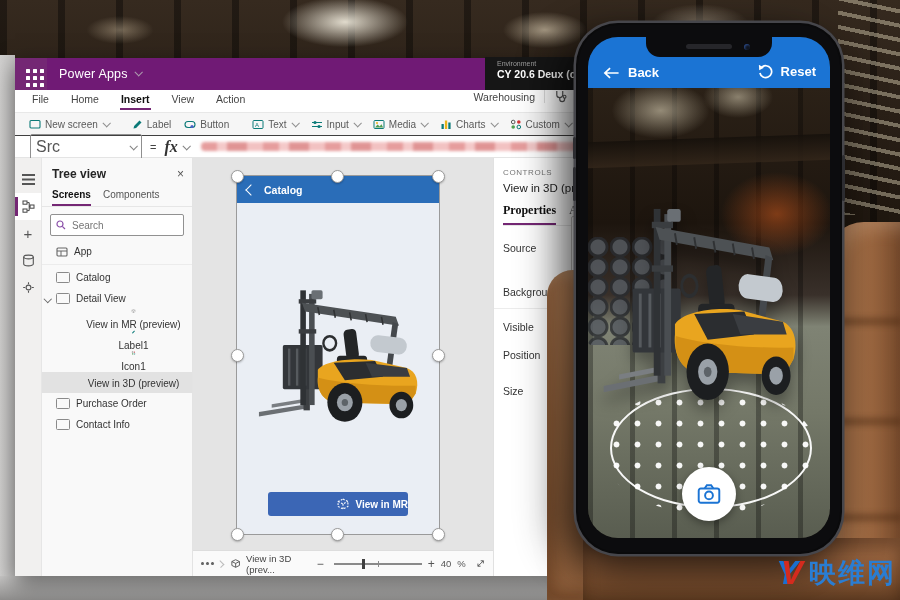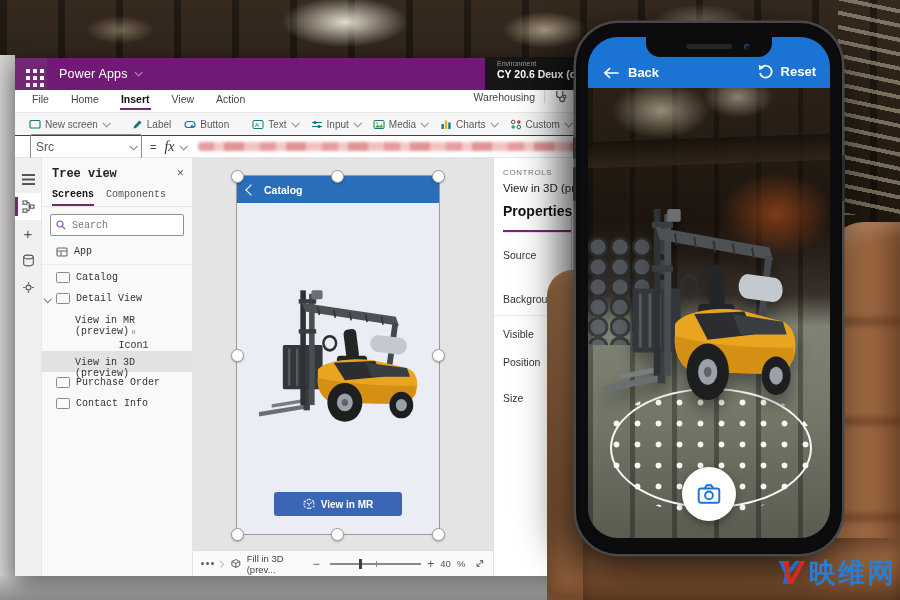--- a/index.html
+++ b/index.html
@@ -42,37 +42,37 @@
   .vsep{width:1px;height:13px;background:#ddd;}
   
   .ribbon{height:22px;background:#f6f6f6;border-bottom:1px solid #404040;display:flex;align-items:center;
           padding-left:14px;flex:0 0 auto;white-space:nowrap;overflow:hidden;}
   .r-item{display:flex;align-items:center;font-size:10px;color:#5a5a5a;margin-right:13px;cursor:pointer;}
   .r-item svg{margin-right:4px;flex:0 0 auto;}
   .r-sep{width:1px;height:14px;background:#ddd;margin:0 10px 0 0;}
   
   .fbar{height:21px;border-bottom:1px solid #e4e4e4;display:flex;align-items:center;padding-left:15px;flex:0 0 auto;background:#fff;}
   .prop-box{width:100px;height:16px;border:1px solid #8f8f8f;border-radius:2px;display:flex;align-items:center;
-            padding:4px 5px;font-size:12px;color:#555;cursor:pointer;text-align:center;}
+            padding:4px 5px;font-size:16px;color:#555;cursor:pointer;text-align:center;}
   .prop-box .cv{margin-left:auto;color:#666;}
   .eq{margin:0 8px;color:#444;font-size:11px;}
-  .fx{display:flex;align-items:center;font-family:"Liberation Serif",serif;font-style:italic;font-weight:normal;
-      font-size:14px;color:#333;cursor:pointer;}
+  .fx{display:flex;align-items:center;font-family:"Liberation Serif",serif;font-style:italic;font-weight:bold;
+      font-size:16px;color:#333;cursor:pointer;}
   .redact{flex:1;height:9px;margin:0 14px 0 12px;border-radius:4px;filter:blur(1.6px);opacity:.8;
       background:repeating-linear-gradient(90deg,#e08585 0 16px,#f2bcbc 16px 26px,#d97a7a 26px 46px,#f0b3b3 46px 62px);}
   
   .bodyrow{flex:1;display:flex;min-height:0;}
   .rail{width:26px;background:#f1f0ef;border-right:1px solid #e6e6e6;display:flex;flex-direction:column;align-items:center;padding-top:8px;gap:0;}
   .rail-btn{width:26px;height:27px;display:flex;align-items:center;justify-content:center;color:#4a4a4a;cursor:pointer;position:relative;}
   .rail-btn.sel{background:#fff;}
   .rail-btn.sel::before{content:"";position:absolute;left:0;top:4px;bottom:4px;width:2.5px;background:#742774;}
   .burger{width:13px;height:1.8px;background:#555;box-shadow:0 4.5px 0 #555,0 9px 0 #555;margin-top:-9px;}
   .plus{font-size:15px;color:#555;line-height:1;}
   
-  .treepanel{width:150px;background:#f9f9f9;border-right:1px solid #e3e3e3;display:flex;flex-direction:column;font-family:Liberation Mono, monospace;}
+  .treepanel{width:150px;background:#f9f9f9;border-right:1px solid #e3e3e3;display:flex;flex-direction:column;}
   .tp-head{display:flex;align-items:center;padding:9px 8px 4px 10px;}
   .tp-title{font-size:12px;font-weight:bold;color:#252525;}
   .tp-close{margin-left:auto;color:#555;font-size:12px;cursor:pointer;line-height:1;}
   .tp-tabs{display:flex;gap:12px;padding:4px 10px 0 10px;border-bottom:1px solid #e6e6e6;}
   .tp-tab{font-size:10px;color:#555;padding-bottom:4px;cursor:pointer;}
   .tp-tab.active{font-weight:bold;color:#111;border-bottom:2px solid #742774;}
   .searchbox{margin:7px 8px 5px 8px;height:20px;border:1px solid #919191;border-radius:2px;background:#fff;display:flex;align-items:center;padding:0 5px;gap:4px;}
   .searchbox input{border:0;outline:0;flex:1;font-size:10px;font-family:inherit;color:#333;background:transparent;width:60px;}
   .trow{display:flex;align-items:center;height:21px;padding-left:14px;gap:6px;cursor:pointer;font-size:10px;color:#333;position:relative;}
   .trow.child{padding-left:33px;flex-direction:column;}
@@ -85,36 +85,36 @@
   
   .canvaswrap{width:300px;background:#e4e4e4;position:relative;display:flex;flex-direction:column;}
   .canvas{flex:1;position:relative;}
   .preview{position:absolute;left:43px;top:17px;width:202px;height:358px;background:#eaeef4;border:1px solid #9a9a9a;
            display:flex;flex-direction:column;}
   .pv-head{height:27px;background:#2a6db8;display:flex;align-items:center;color:#fff;padding-left:10px;gap:9px;flex:0 0 auto;}
   .pv-back{width:7px;height:7px;border-left:1.8px solid #fff;border-bottom:1.8px solid #fff;transform:rotate(45deg);}
   .pv-title{font-size:10.5px;font-weight:bold;}
   .pv-body{flex:1;position:relative;}
   .pv-fk{position:absolute;left:14px;top:75px;}
-  .mr-btn{position:absolute;left:50%;transform:translateX(-50%);bottom:18px;width:128px;height:24px;background:#3b66b5;
-          border-radius:3px;color:#fff;font-size:10px;font-weight:bold;display:flex;align-items:center;justify-content:center;gap:6px;cursor:pointer;}
+  .mr-btn{position:absolute;left:50%;transform:translateX(-50%);bottom:18px;width:140px;height:24px;background:#3b66b5;
+          border-radius:3px;color:#fff;font-size:10px;font-weight:bold;display:flex;align-items:center;justify-content:flex-end;gap:6px;cursor:pointer;}
   .handle{position:absolute;width:11px;height:11px;border-radius:50%;background:#fff;border:1px solid #9a9a9a;box-shadow:0 1px 2px rgba(0,0,0,.25);z-index:3;cursor:grab;}
   .statusbar{height:25px;background:#fafafa;border-top:1px solid #ddd;display:flex;align-items:center;padding:0 8px;gap:6px;flex:0 0 auto;font-size:9.5px;color:#444;}
   .sb-chev{width:5px;height:5px;border-right:1.2px solid #bbb;border-bottom:1.2px solid #bbb;transform:rotate(-45deg);}
   .slider{position:relative;width:104px;height:12px;margin-left:4px;cursor:pointer;}
   .s-track{position:absolute;left:0;right:0;top:5.5px;height:1.5px;background:#8a8a8a;}
   .s-tick{position:absolute;left:50%;top:3px;width:1px;height:6.5px;background:#8a8a8a;}
   .s-thumb{position:absolute;left:32%;top:1px;width:3px;height:10.5px;background:#3f3f3f;}
   .zoomtxt{color:#555;}
   
   .propspanel{flex:1;background:#fff;border-left:1px solid #e1e1e1;padding:10px 0 0 9px;position:relative;overflow:hidden;}
   .pp-cap{font-size:8px;color:#767676;letter-spacing:.6px;}
   .pp-name{font-size:11.5px;color:#222;margin-top:5px;}
   .pp-tabs{display:flex;gap:13px;margin-top:9px;border-bottom:1px solid #e6e6e6;width:120px;}
-  .pp-tab{font-size:14px;color:#555;padding-bottom:11px;cursor:pointer;}
+  .pp-tab{font-size:12px;color:#555;padding-bottom:5px;cursor:pointer;font-family:Liberation Serif, serif;}
   .pp-tab.active{font-weight:bold;color:#111;border-bottom:2px solid #742774;}
   .pp-row{font-size:10.5px;color:#333;margin-top:0;}
   .pp-div{height:1px;background:#ececec;margin:10px 0 0 -9px;}
   .src-box{position:absolute;left:77px;top:58px;width:52px;height:52px;border:1px solid #c6c4c2;background:#fff;border-radius:2px;padding:4px;}
   .src-box i{display:block;height:3px;background:#d8d8d8;border-radius:1px;margin-bottom:4px;}
   
   .finger-left{position:absolute;left:547px;top:270px;width:52px;height:330px;border-radius:26px 26px 0 0;z-index:5;
       background:linear-gradient(180deg,#c38a5e,#a9744a 45%,#8c5d3a);box-shadow:inset -8px 6px 12px rgba(255,230,200,.25), inset 8px -8px 14px rgba(60,30,10,.35);}
   .hand-right{position:absolute;left:826px;top:222px;width:76px;height:380px;z-index:5;
       background:linear-gradient(90deg,#b77f53,#9c6740 60%,#7c4f30);border-radius:38px 0 0 26px;
@@ -407,20 +407,26 @@
           <span>Detail View</span>
         </div>
         <div class="trow child">
           <svg width="11" height="11" viewBox="0 0 11 11" style="color:#444">
               <use href="#mrcube"></use>
             </svg>
           <span>View in MR (preview)</span>
         </div>
         <div class="trow child">
           <svg width="11" height="11" viewBox="0 0 11 11">
+              <path d="M1.5 9.5 l.6-2.6 5.4-5.4 2 2-5.4 5.4z" fill="#0b7a78"></path>
+            </svg>
+          <span>Label1</span>
+        </div>
+        <div class="trow child">
+          <svg width="11" height="11" viewBox="0 0 11 11">
               <circle cx="3" cy="3" r="1.7" fill="none" stroke="#555" stroke-width="1"></circle>
               <circle cx="8" cy="3" r="1.7" fill="#d13438"></circle>
               <circle cx="3" cy="8" r="1.7" fill="#4f9e4f"></circle>
               <circle cx="8" cy="8" r="1.7" fill="none" stroke="#0b7a78" stroke-width="1"></circle>
             </svg>
           <span>Icon1</span>
         </div>
         <div class="trow child sel">
           <svg width="11" height="11" viewBox="0 0 11 11" style="color:#333">
               <use href="#cube3d"></use>
@@ -465,21 +471,21 @@
           <div class="handle" style="left:38px;top:370px"></div>
           <div class="handle" style="left:138px;top:370px"></div>
           <div class="handle" style="left:239px;top:370px"></div>
         </div>
         <div class="statusbar">
           <span class="dots3" style="margin:0"></span>
           <span class="sb-chev" style="margin-left:8px"></span>
           <svg width="11" height="11" viewBox="0 0 11 11" style="color:#555;margin-left:2px">
               <use href="#cube3d"></use>
             </svg>
-          <span>Fill in 3D (prev...</span>
+          <span>View in 3D (prev...</span>
           <span style="margin-left:auto;font-size:12px;color:#555">−</span>
           <div class="slider">
             <div class="s-track"></div>
               <div class="s-tick"></div>
               <div class="s-thumb"></div>
           </div>
           <span style="font-size:12px;color:#555">+</span>
           <span class="zoomtxt">40</span>
           <span class="zoomtxt">%</span>
           <svg width="11" height="11" viewBox="0 0 12 12" style="margin-left:4px">

